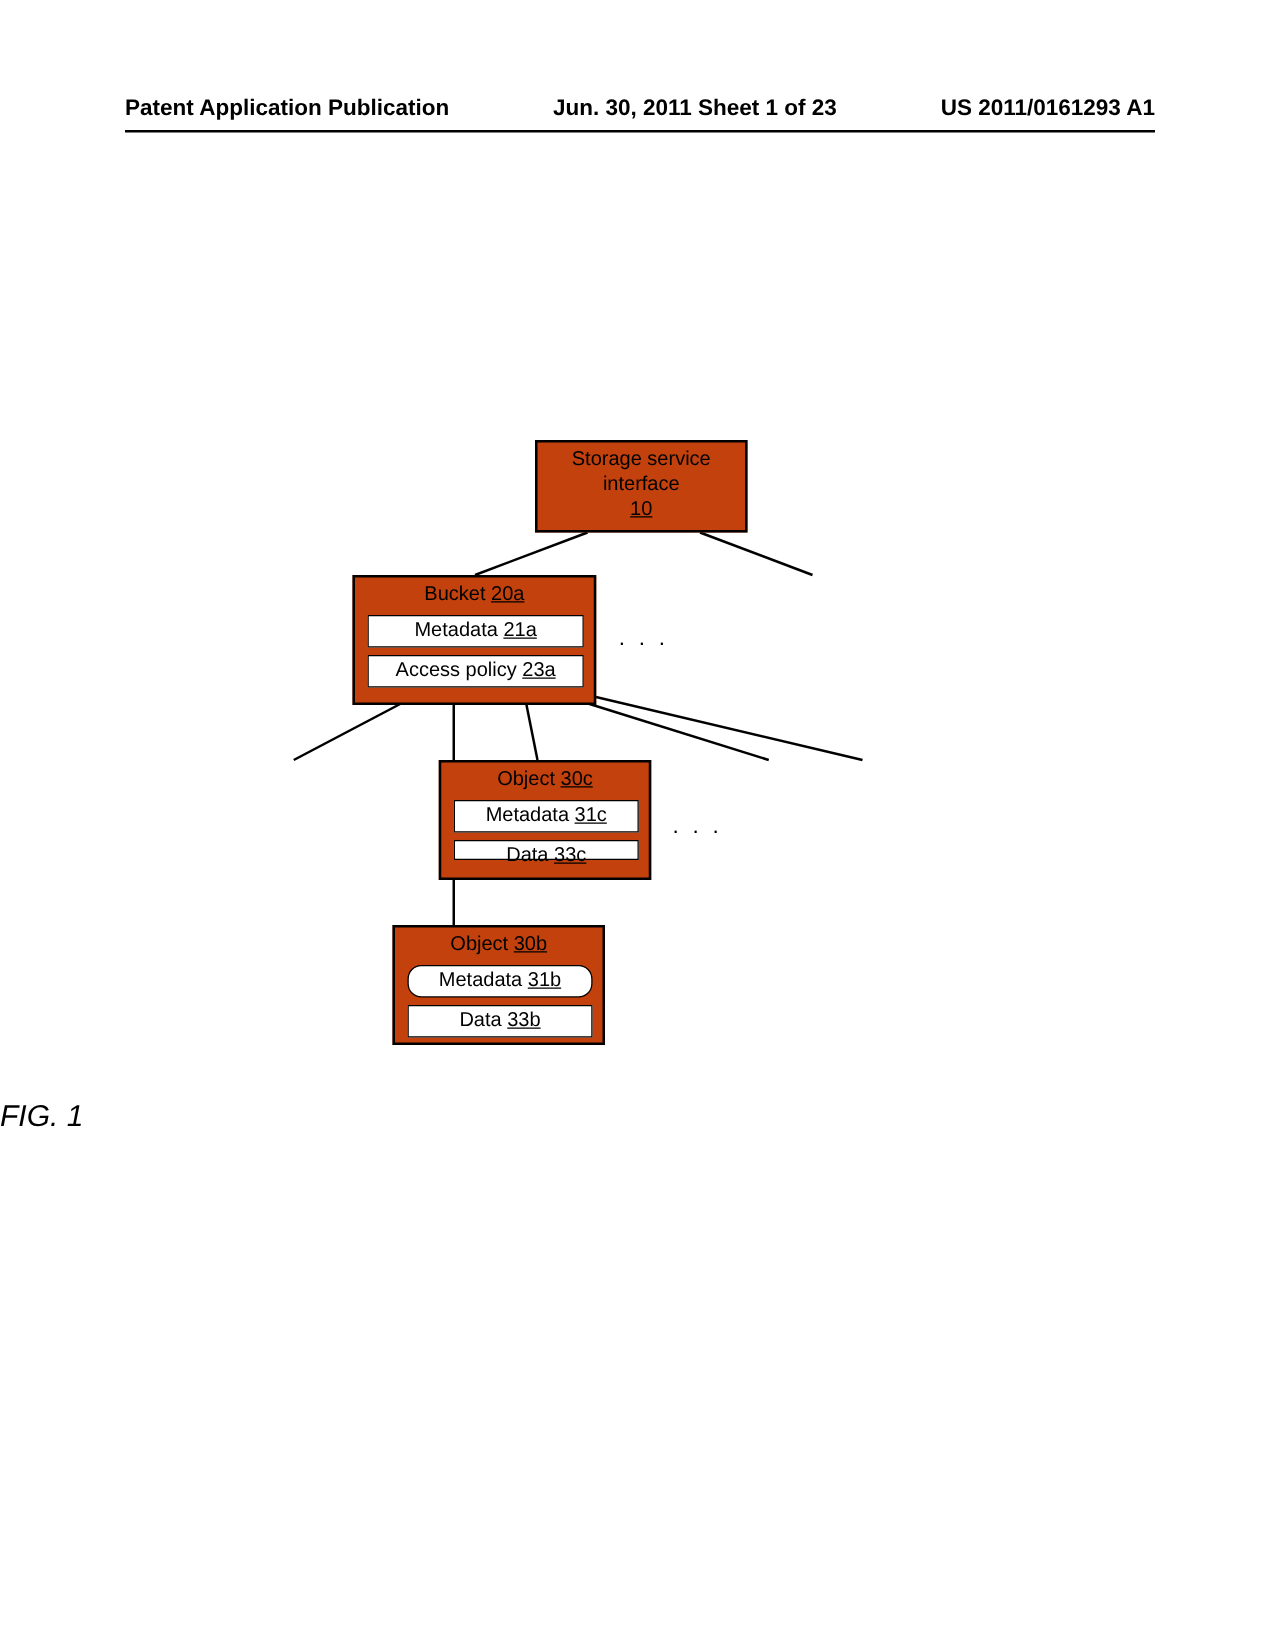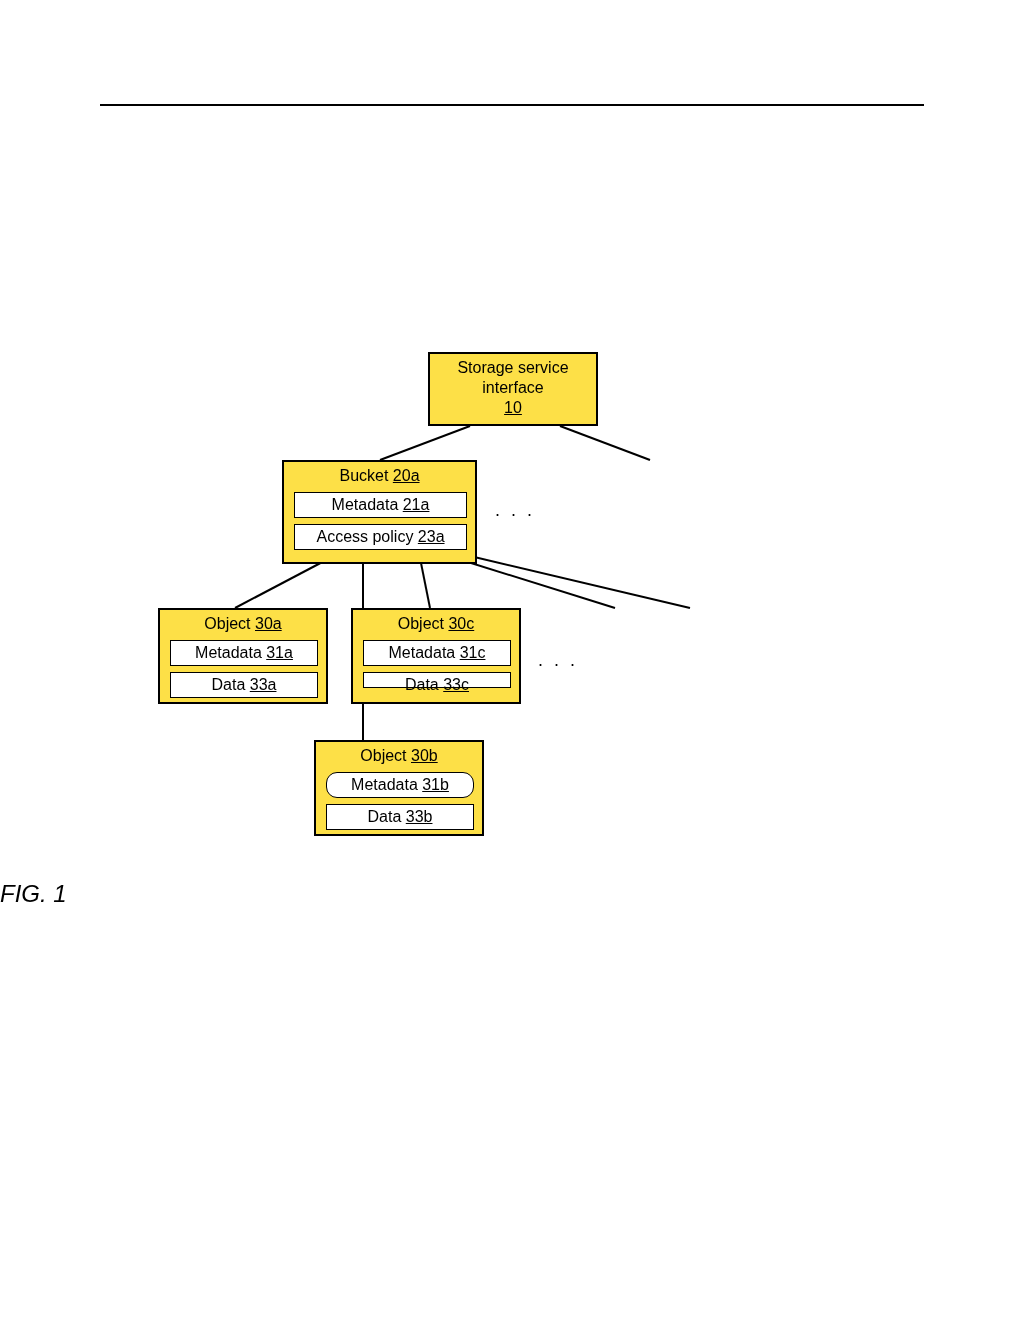--- a/index.html
+++ b/index.html
@@ -33,21 +33,21 @@
     position: absolute;
     top: 104px;
     left: 100px;
     right: 100px;
     height: 2px;
     background: #000;
   }
   .box {
     position: absolute;
     border: 2px solid #000;
-    background: #fde047;
+    background: #c2410c;
     box-sizing: border-box;
     text-align: center;
   }
   .sub {
     position: absolute;
     border: 1.5px solid #000;
     background: #fff;
     box-sizing: border-box;
     font-size: 16px;
     line-height: 22px;
@@ -78,20 +78,25 @@
     width: 100%;
     font-style: italic;
     font-size: 24px;
   }
 </style>
 </head>
 <body>
 
 <div class="page">
 
+  <div class="header">
+    <span class="left">Patent Application Publication</span>
+    <span class="mid">Jun. 30, 2011  Sheet 1 of 23</span>
+    <span class="right">US 2011/0161293 A1</span>
+  </div>
   <div class="hr"></div>
 
   <svg class="connectors">
 
     <line x1="470" y1="426" x2="380" y2="460" stroke="#000" stroke-width="2"></line>
     <line x1="560" y1="426" x2="650" y2="460" stroke="#000" stroke-width="2"></line>
 
     <line x1="330" y1="558" x2="235" y2="608" stroke="#000" stroke-width="2"></line>
     <line x1="455" y1="558" x2="615" y2="608" stroke="#000" stroke-width="2"></line>
     <line x1="420" y1="558" x2="430" y2="608" stroke="#000" stroke-width="2"></line>
@@ -115,31 +120,20 @@
       <span>Metadata </span><span class="ref">21a</span>
     </div>
     <div class="sub" style="left:10px; top:62px; width:173px; height:26px;">
       <span>Access policy </span><span class="ref">23a</span>
     </div>
   </div>
 
   <div class="ellipsis" style="left:495px; top:500px;">. . .</div>
 
 
-  <div class="box" style="left:158px; top:608px; width:170px; height:96px;">
-    <div class="label" style="margin-top:4px;">
-      <span>Object </span><span class="ref">30a</span>
-    </div>
-    <div class="sub" style="left:10px; top:30px; width:148px; height:26px;">
-      <span>Metadata </span><span class="ref">31a</span>
-    </div>
-    <div class="sub" style="left:10px; top:62px; width:148px; height:26px;">
-      <span>Data </span><span class="ref">33a</span>
-    </div>
-  </div>
 
   <div class="box" style="left:351px; top:608px; width:170px; height:96px;">
     <div class="label" style="margin-top:4px;">
       <span>Object </span><span class="ref">30c</span>
     </div>
     <div class="sub" style="left:10px; top:30px; width:148px; height:26px;">
       <span>Metadata </span><span class="ref">31c</span>
     </div>
     <div class="sub" style="left:10px; top:62px; width:148px; height:16px;">
       <span>Data </span><span class="ref">33c</span>

